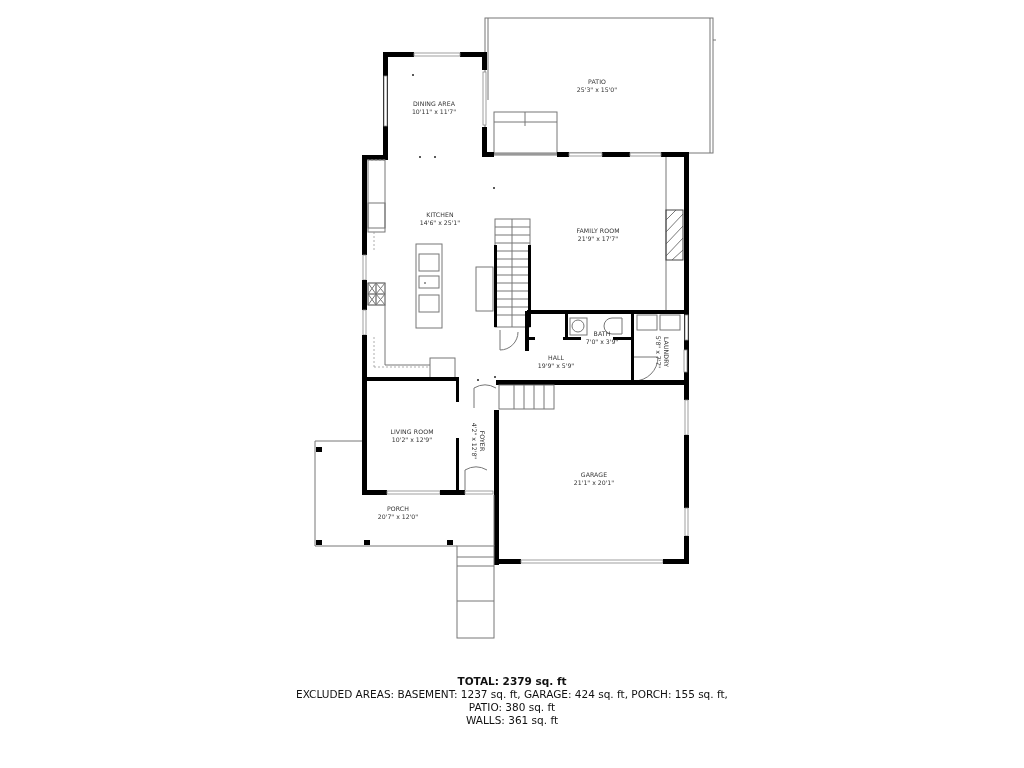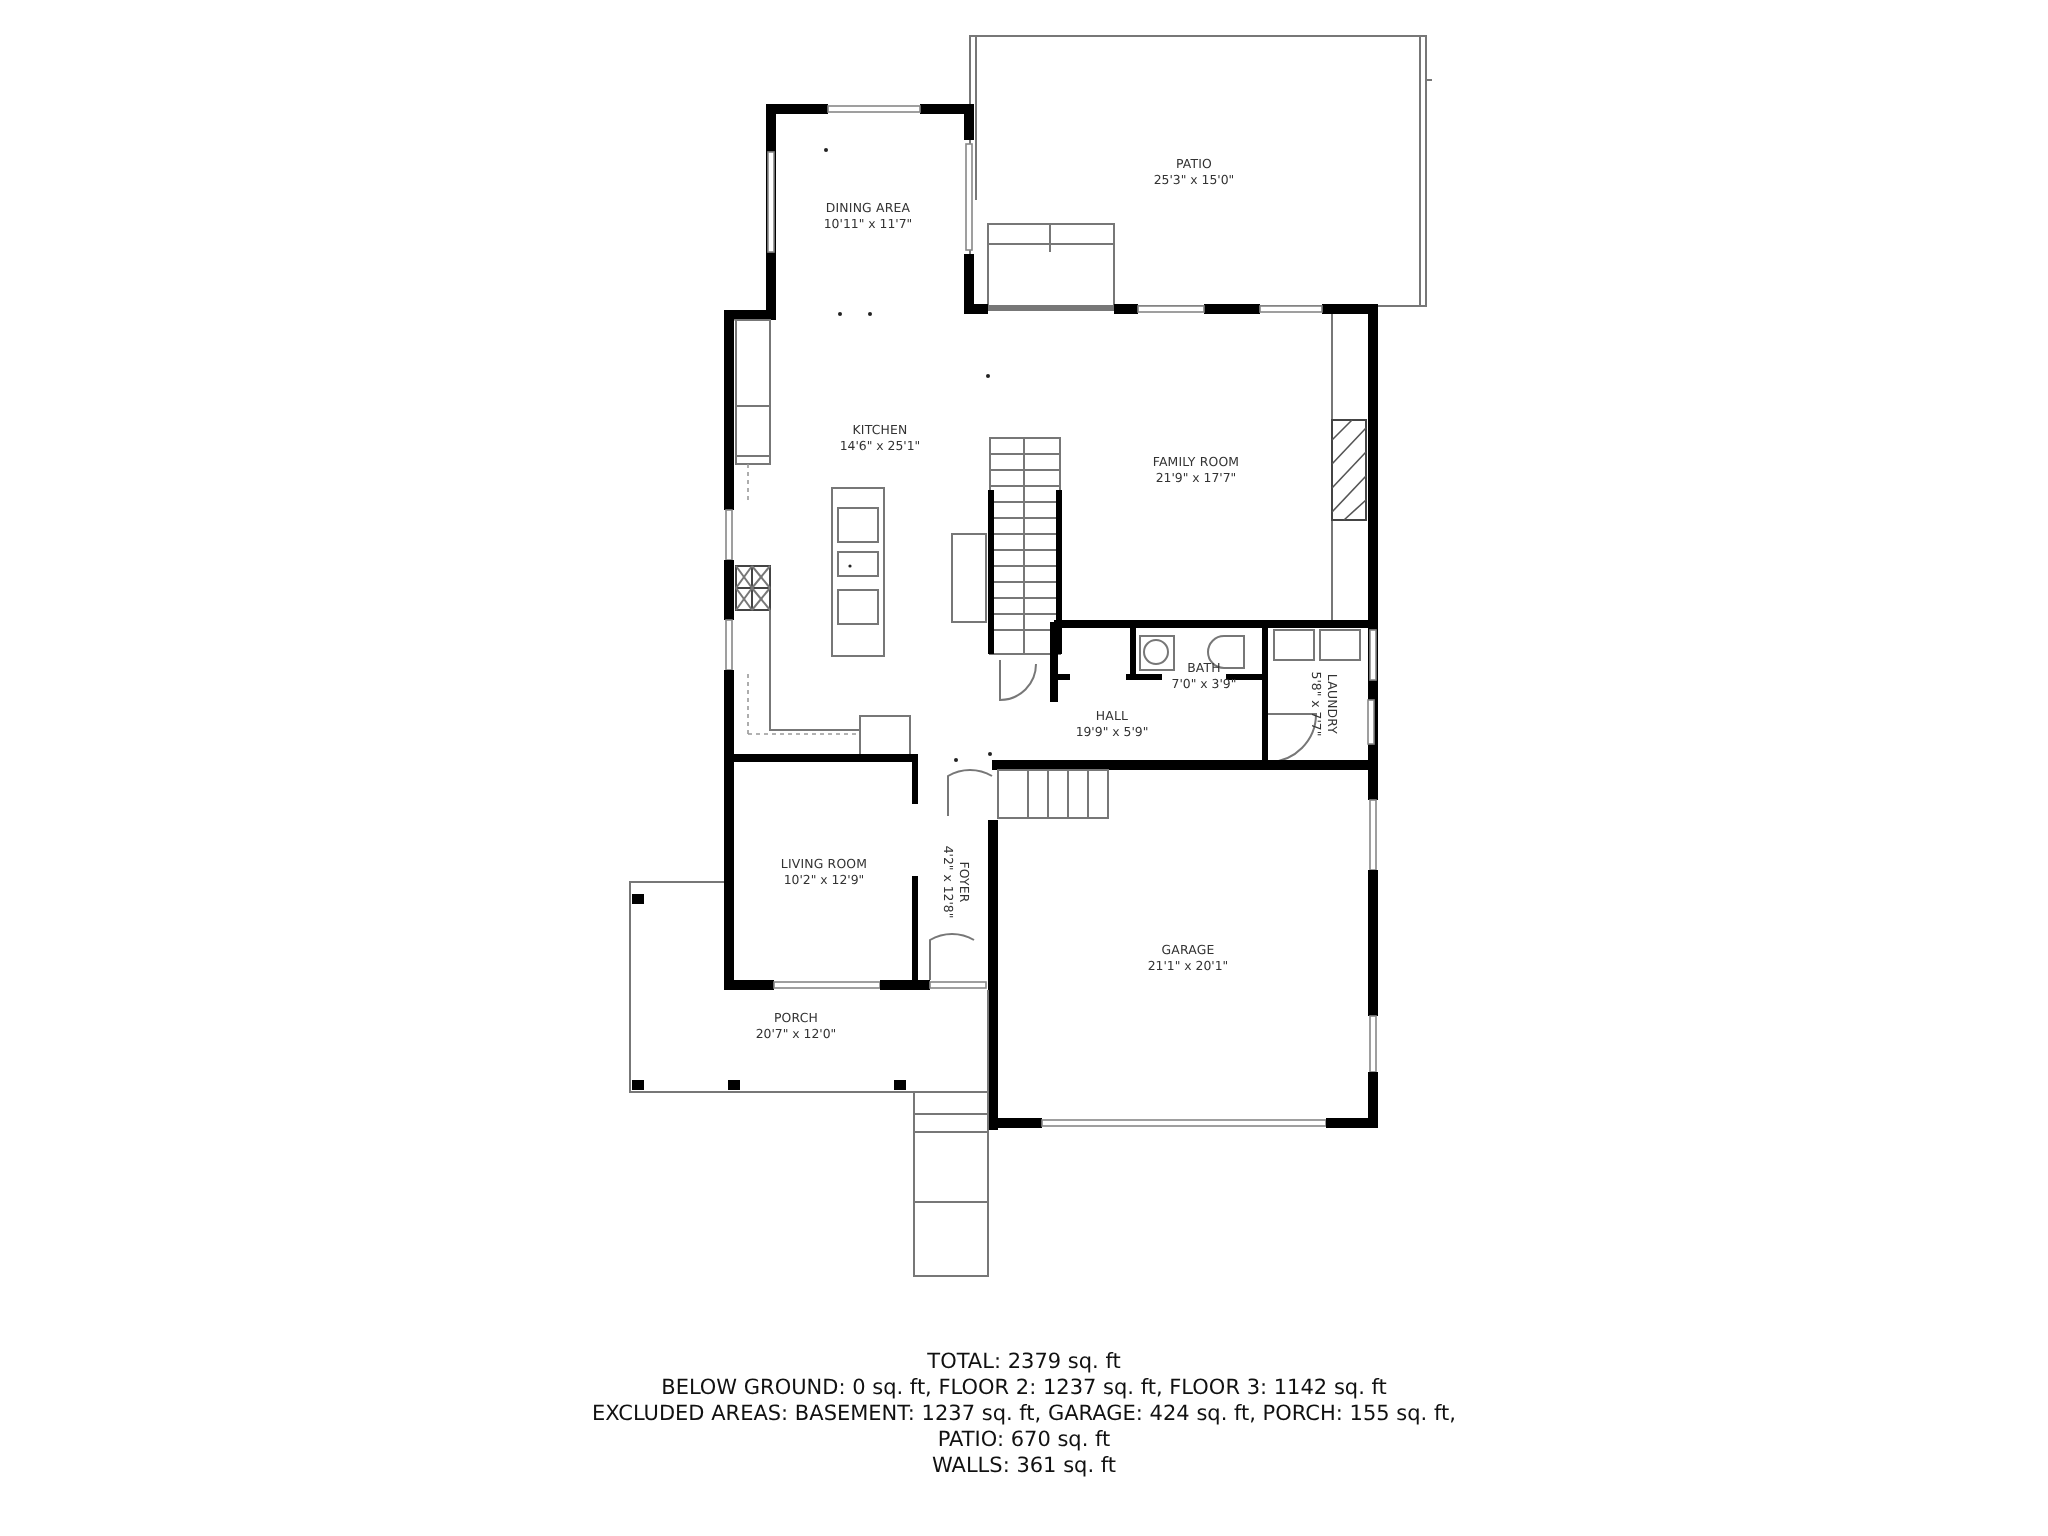--- a/index.html
+++ b/index.html
@@ -8,21 +8,21 @@
   .wall { fill: #000000; }
   .thin { stroke: #777777; stroke-width: 1; fill: none; }
   .thin-dark { stroke: #444444; stroke-width: 1; fill: none; }
   .win { fill: #ffffff; stroke: #888888; stroke-width: 0.8; }
   .dotted { stroke: #999999; stroke-width: 0.8; fill: none; stroke-dasharray: 2 2; }
   .room-name { font-family: "DejaVu Sans", sans-serif; font-size: 6.2px; fill: #333333; text-anchor: middle; letter-spacing: 0.1px; }
   .room-dim { font-family: "DejaVu Sans", sans-serif; font-size: 6.2px; fill: #333333; text-anchor: middle; }
   .dot { fill: #222222; }
   .hatch { stroke: #555555; stroke-width: 0.8; }
   #summary { position: absolute; left: 0; top: 675px; width: 1024px; text-align: center; font-family: "DejaVu Sans", sans-serif; font-size: 10.5px; line-height: 13px; color: #111111; }
-  #summary .total { font-weight: normal; }
+  #summary .total { font-weight: bold; }
 </style>
 </head>
 <body>
 
 <svg id="plan" viewBox="0 0 1024 768" xmlns="http://www.w3.org/2000/svg">
 
   <g>
     <rect class="thin" x="485" y="18" width="228" height="135"></rect>
     <line class="thin" x1="488" y1="18" x2="488" y2="100"></line>
     <line class="thin" x1="710" y1="18" x2="710" y2="153"></line>
@@ -257,17 +257,16 @@
     <text class="room-dim" x="594" y="485">21'1" x 20'1"</text>
   </g>
   <g>
     <text class="room-name" x="398" y="511">PORCH</text>
     <text class="room-dim" x="398" y="519">20'7" x 12'0"</text>
   </g>
 </svg>
 
 <div id="summary">
   <div class="total">TOTAL: 2379 sq. ft</div>
-  <div>BELOW GROUND: 0 sq. ft, FLOOR 2: 1237 sq. ft, FLOOR 3: 1142 sq. ft</div>
   <div>EXCLUDED AREAS: BASEMENT: 1237 sq. ft, GARAGE: 424 sq. ft, PORCH: 155 sq. ft,</div>
-  <div>PATIO: 670 sq. ft</div>
+  <div>PATIO: 380 sq. ft</div>
   <div>WALLS: 361 sq. ft</div>
 </div>
 
 </body></html>

